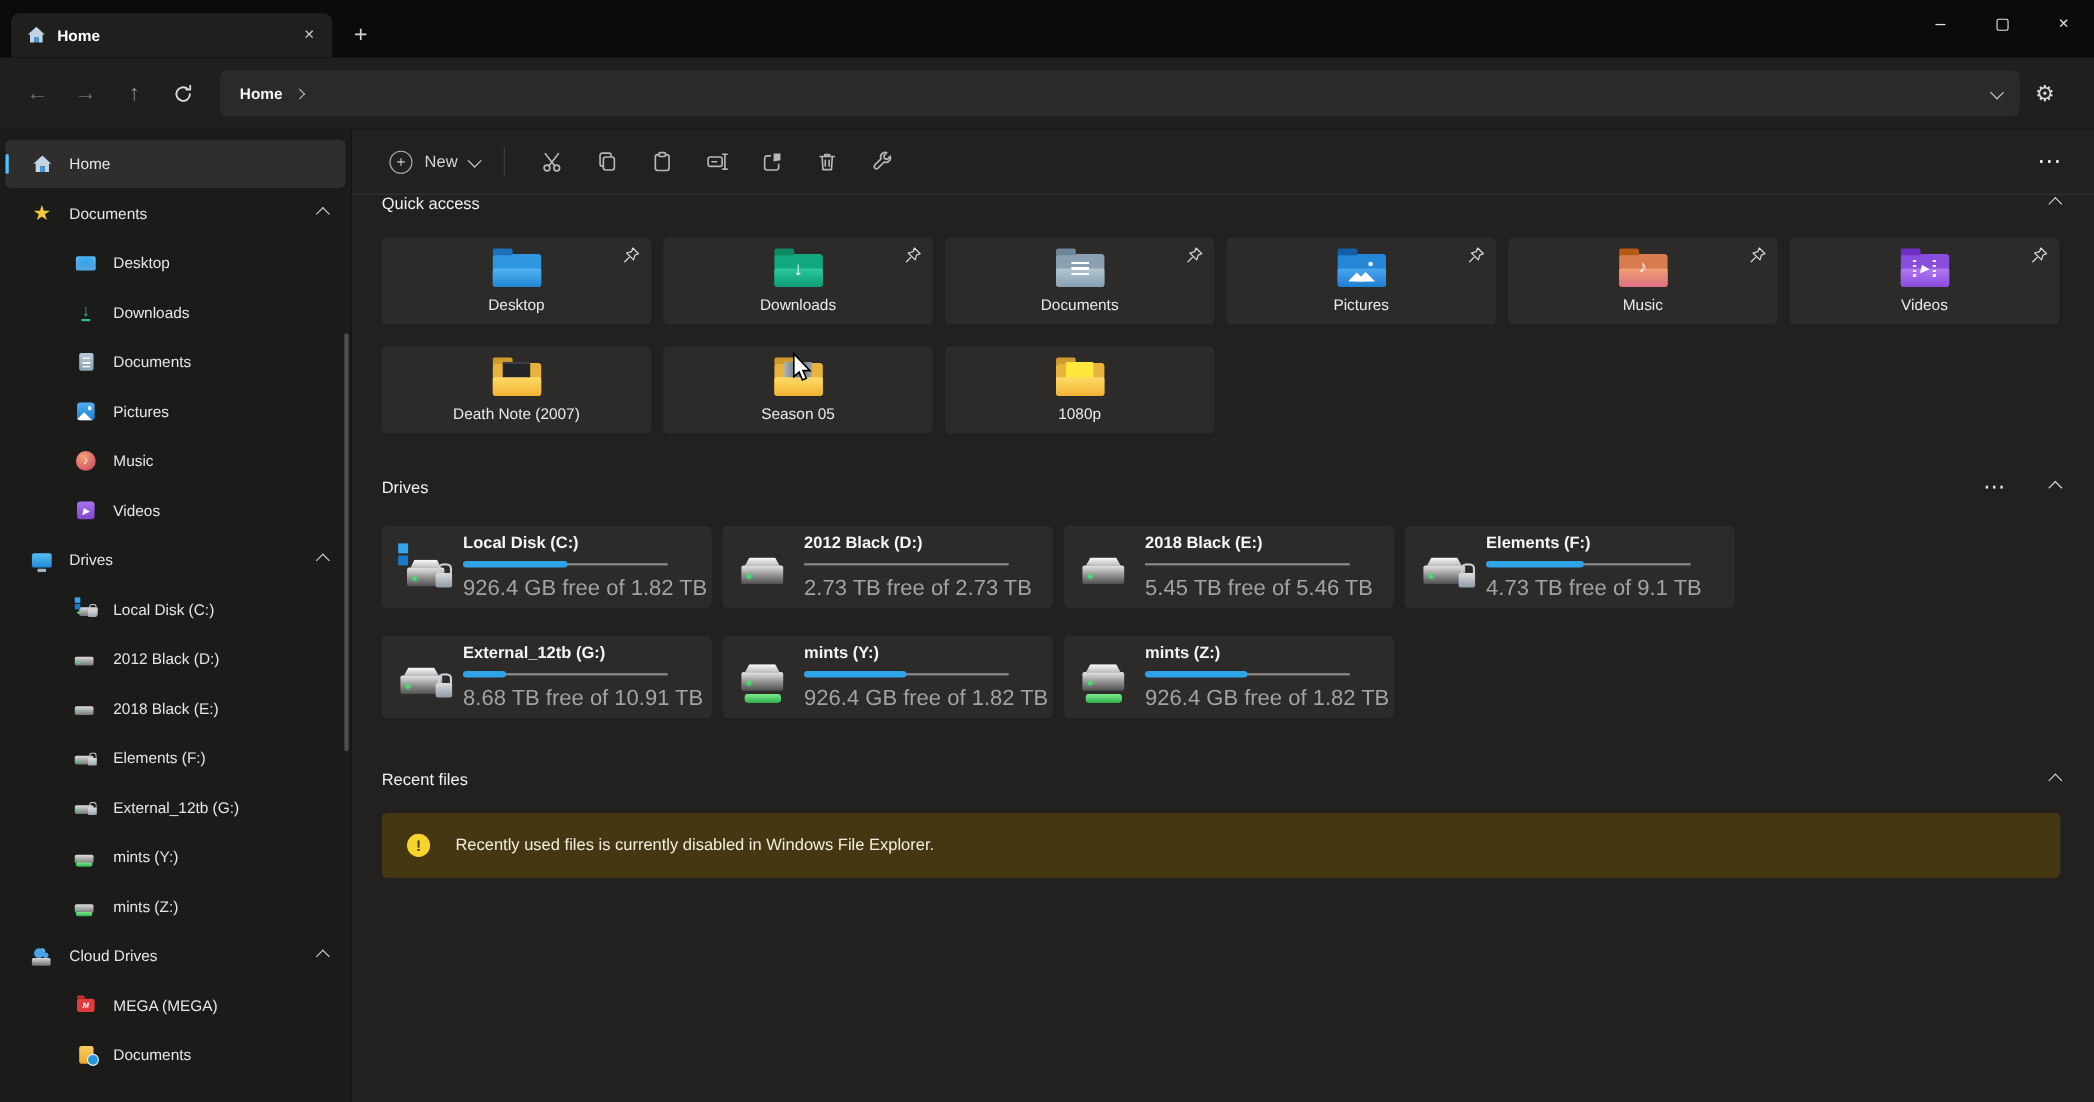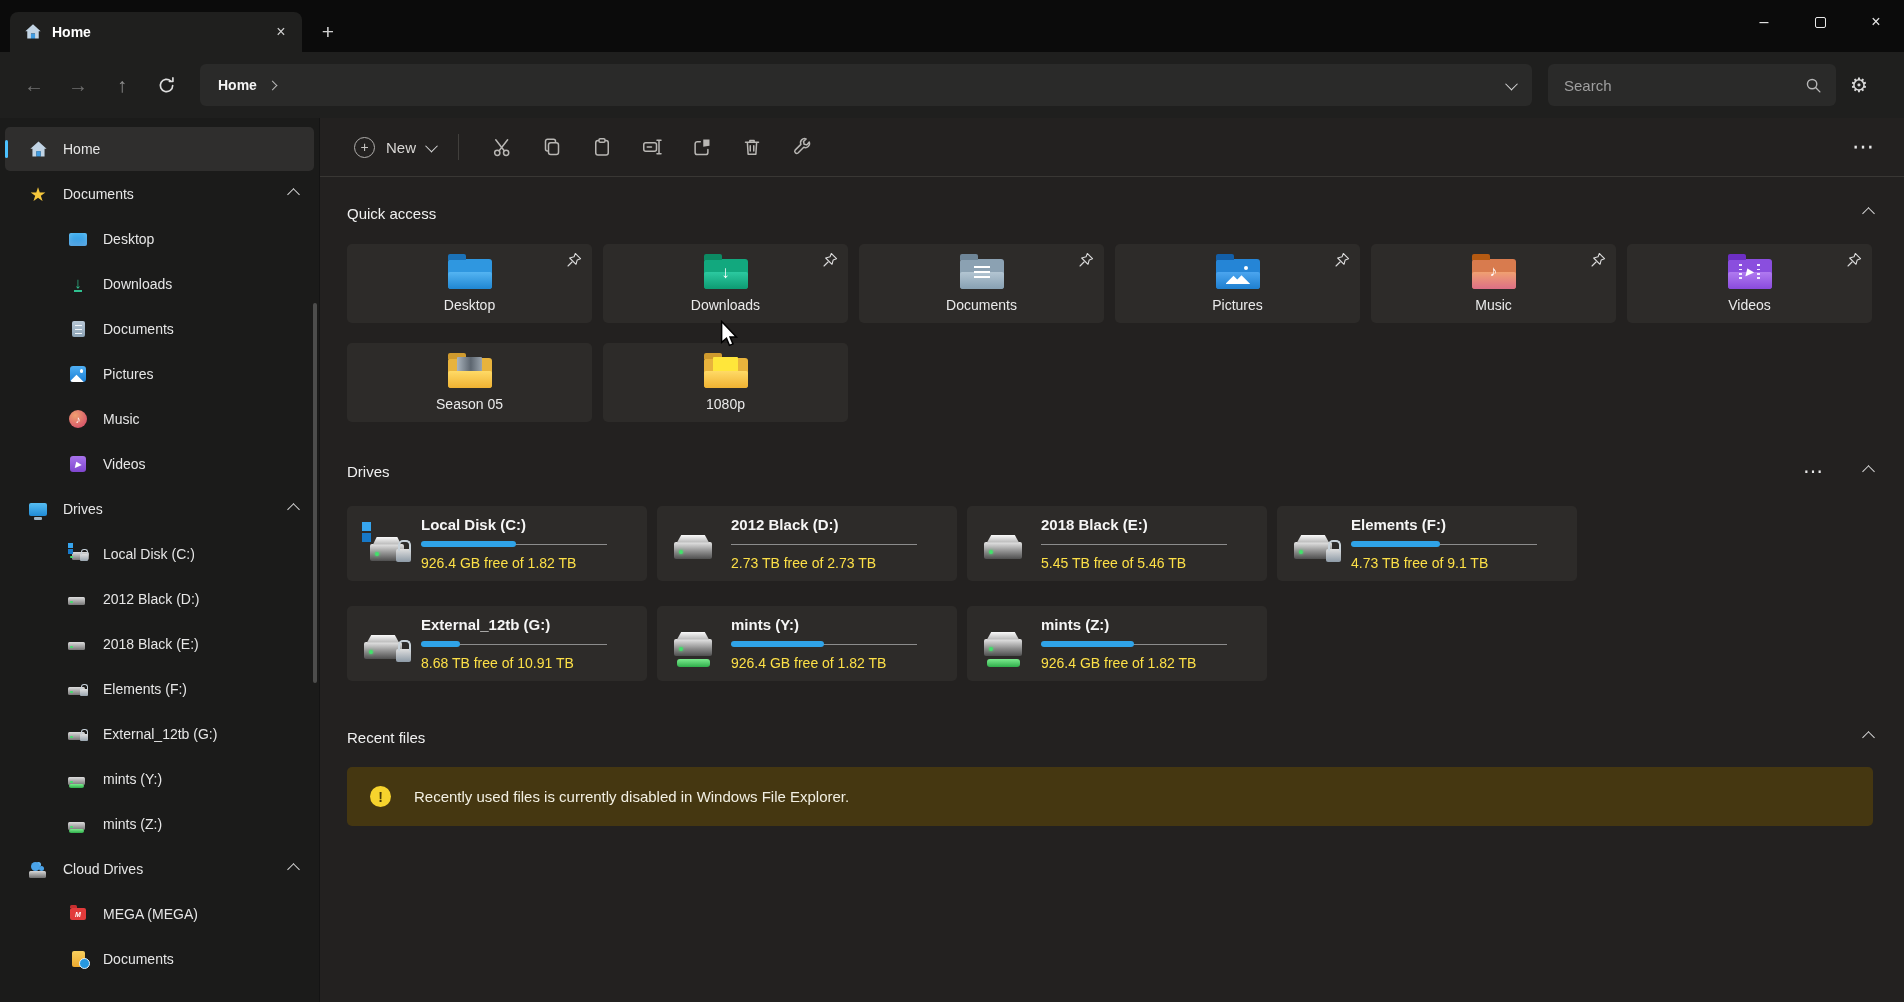--- a/index.html
+++ b/index.html
@@ -139,28 +139,28 @@
   .lock::before{content:'';position:absolute;top:-9px;left:2px;width:9px;height:9px;border:2.5px solid #c8d2da;border-bottom:none;border-radius:5px 5px 0 0;}
   .winflag{position:absolute;left:1px;top:2px;width:9px;height:9px;background:#37a5ee;box-shadow:0 11px 0 #1779c8;z-index:2;}
   .has-win .drv{left:9px;bottom:7px;width:34px;}
   .cap{position:absolute;left:6px;bottom:1px;width:33px;height:8px;border-radius:3px;background:linear-gradient(#7ceb8e,#2fae4a);z-index:2;}
   .has-cap .drv{bottom:12px;}
   .card-body{flex:1;min-width:0;padding-left:8px;}
   .card-name{font-size:15px;font-weight:700;color:#f5f5f5;white-space:nowrap;}
   .bar{position:relative;height:6px;margin:8px 22px 0 0;}
   .bar::before{content:'';position:absolute;left:0;right:0;top:2.5px;height:1.5px;background:#8c8c8c;}
   .fill{position:absolute;left:0;top:0;height:6px;border-radius:3px;background:#2fa3e8;}
-  .card-free{margin-top:8px;font-size:14px;color:#fde047;white-space:nowrap;}
+  .card-free{margin-top:8px;font-size:20px;color:#a3a3a3;white-space:nowrap;}
 
   
   .banner{margin-top:21px;height:59px;background:#453711;border-radius:5px;display:flex;align-items:center;padding:0 23px;gap:23px;}
   .warn{width:21px;height:21px;border-radius:50%;background:#f6d32d;color:#4a3a05;font-weight:700;font-size:14px;display:flex;align-items:center;justify-content:center;flex:none;}
   .banner-text{font-size:15px;color:#f2efe2;}
 
-  .mt28{margin-top:28px;} .mt39{margin-top:39px;} .mt41{margin-top:48px;}
+  .mt28{} .mt39{margin-top:39px;} .mt41{margin-top:48px;}
   svg{display:block;}
   .cursor{position:absolute;left:718px;top:320px;z-index:99;}
 </style>
 </head>
 <body>
 
 <div class="app">
 
   <div class="tabstrip">
     <div class="tab">
@@ -190,27 +190,20 @@
         <path d="M13.2 8a5.2 5.2 0 1 1-1.6-3.75" fill="none" stroke="#dedede" stroke-width="1.4" stroke-linecap="round"></path>
         <path d="M13.4 1.6v3h-3" fill="none" stroke="#dedede" stroke-width="1.4" stroke-linecap="round" stroke-linejoin="round"></path>
       </svg>
     </div>
     <div class="addressbar">
       <span class="addr-text">Home</span>
       <span class="chev right"></span>
       <span class="spacer"></span>
       <span class="chev down"></span>
     </div>
-    <div class="searchbox">
-      <span class="search-ph">Search</span>
-      <svg width="17" height="17" viewBox="0 0 16 16">
-        <circle cx="6.7" cy="6.7" r="4.4" fill="none" stroke="#b8b8b8" stroke-width="1.3"></circle>
-        <path d="M10.2 10.2 14 14" stroke="#b8b8b8" stroke-width="1.3" stroke-linecap="round"></path>
-      </svg>
-    </div>
     <div class="gearbtn">⚙</div>
   </div>
 
   <div class="bodyrow">
 
     <aside class="sidebar">
       <div class="sb-row selected">
         <span class="mi">
           <svg width="19" height="19" viewBox="0 0 16 16">
               <path d="M8 1.2 14.8 7.4h-1.7v6.4H9.8V9.4H6.2v4.4H2.9V7.4H1.2z" fill="#c2d4e4"></path>
@@ -484,20 +477,28 @@
             <svg class="pin" width="16" height="16" viewBox="0 0 16 16">
                 <path d="M9.3 1.5 14.5 6.7l-3.3 1.2-1.2 4.4-6.3-6.3 4.4-1.2z" fill="none" stroke="#dcdcdc" stroke-width="1.1" stroke-linejoin="round"></path>
                 <path d="M6 10 2 14" stroke="#dcdcdc" stroke-width="1.1" stroke-linecap="round"></path>
               </svg>
             <div class="tile-label">Videos</div>
           </div>
 
           <div class="tile">
             <div class="tile-icon">
                 <i class="folder f-gold">
+                  <span class="thumb dark"></span>
+                </i>
+              </div>
+            <div class="tile-label">Death Note (2007)</div>
+          </div>
+          <div class="tile">
+            <div class="tile-icon">
+                <i class="folder f-gold">
                   <span class="thumb grey"></span>
                 </i>
               </div>
             <div class="tile-label">Season 05</div>
           </div>
           <div class="tile">
             <div class="tile-icon">
                 <i class="folder f-gold">
                   <span class="thumb yellow"></span>
                 </i>

